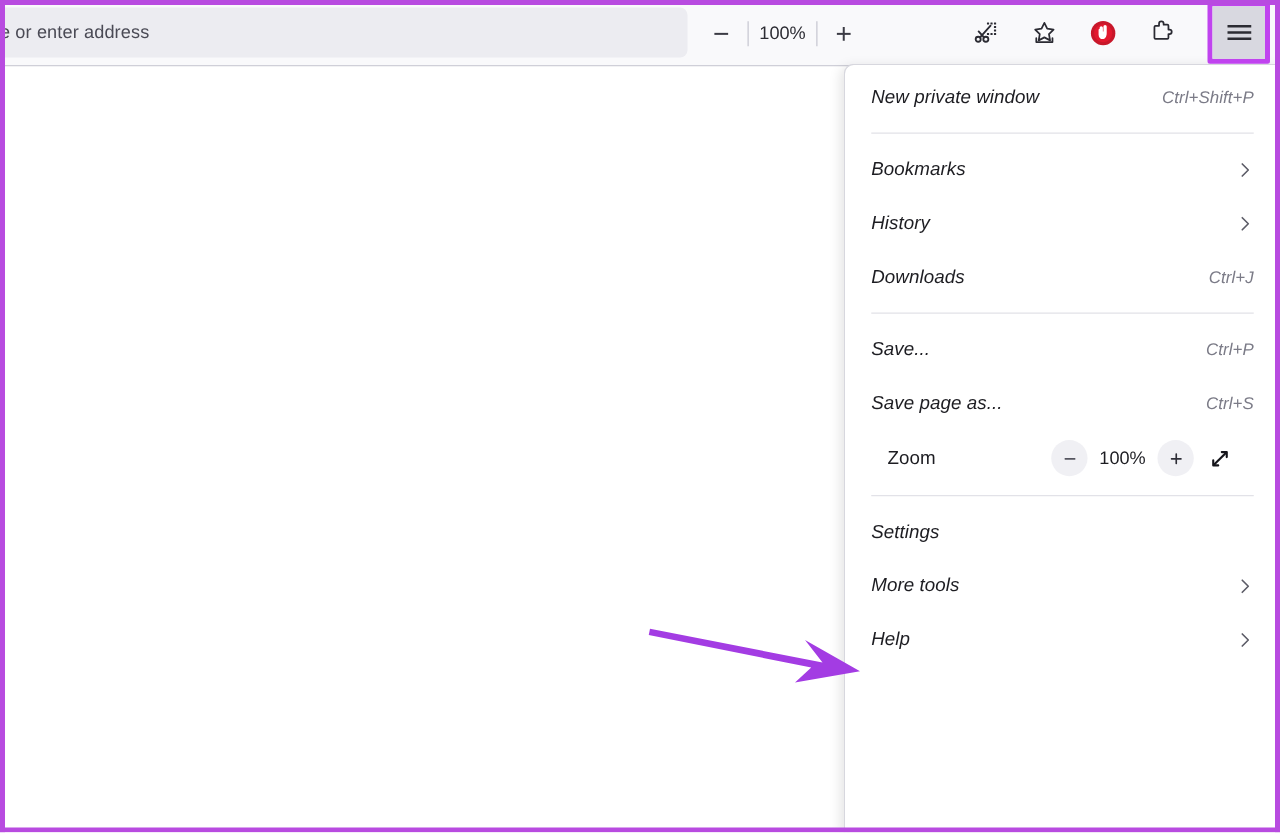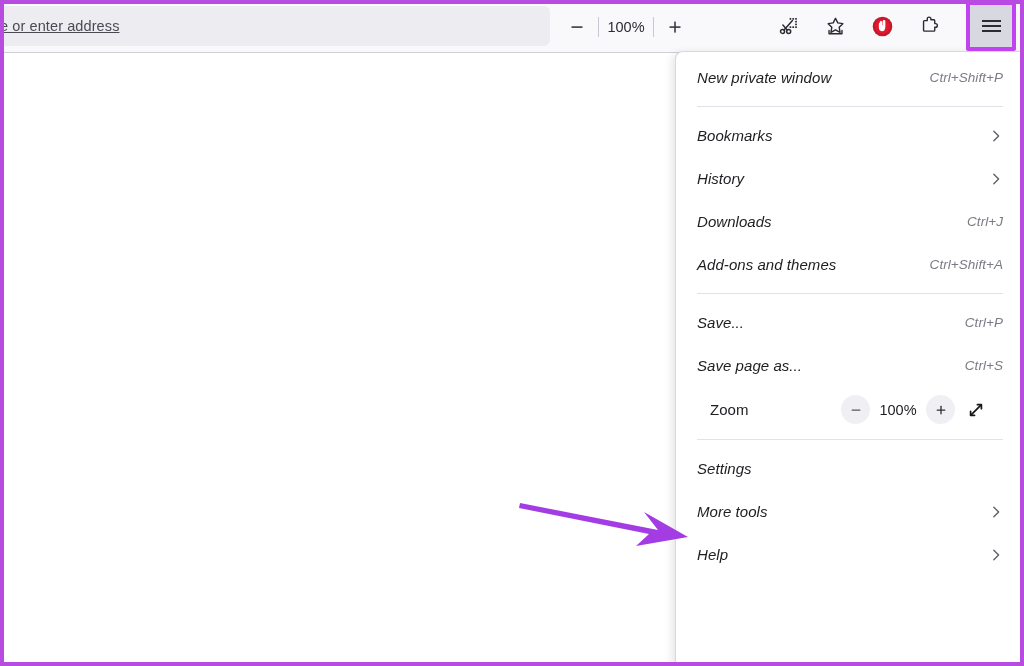--- a/index.html
+++ b/index.html
@@ -46,21 +46,20 @@
     border-radius: 6px;
     display: flex;
     align-items: center;
     padding-left: 4px;
   }
   .urlbar-text {
     font-size: 14.5px;
     color: #4a4a55;
     white-space: nowrap;
     letter-spacing: .1px;
-    text-decoration: underline;
   }
 
   .zoom-cluster {
     position: absolute;
     left: 560px; top: 0;
     height: 53px;
     display: flex;
     align-items: center;
   }
   .tb-zoom-btn {
@@ -320,24 +319,20 @@
         <path d="M5.5 2.5L11 8l-5.5 5.5" fill="none" stroke="#5c5c67" stroke-width="1.5" stroke-linecap="round" stroke-linejoin="round"></path>
       </svg>
     </div>
 
     <div class="menu-item">
       <span class="menu-label">Downloads</span>
       <span class="menu-shortcut">Ctrl+J</span>
     </div>
 
 
-    <div class="menu-item">
-      <span class="menu-label">Add-ons and themes</span>
-      <span class="menu-shortcut">Ctrl+Shift+A</span>
-    </div>
 
     <div class="menu-sep"></div>
 
     <div class="menu-item">
       <span class="menu-label">Save...</span>
       <span class="menu-shortcut">Ctrl+P</span>
     </div>
 
     <div class="menu-item">
       <span class="menu-label">Save page as...</span>

